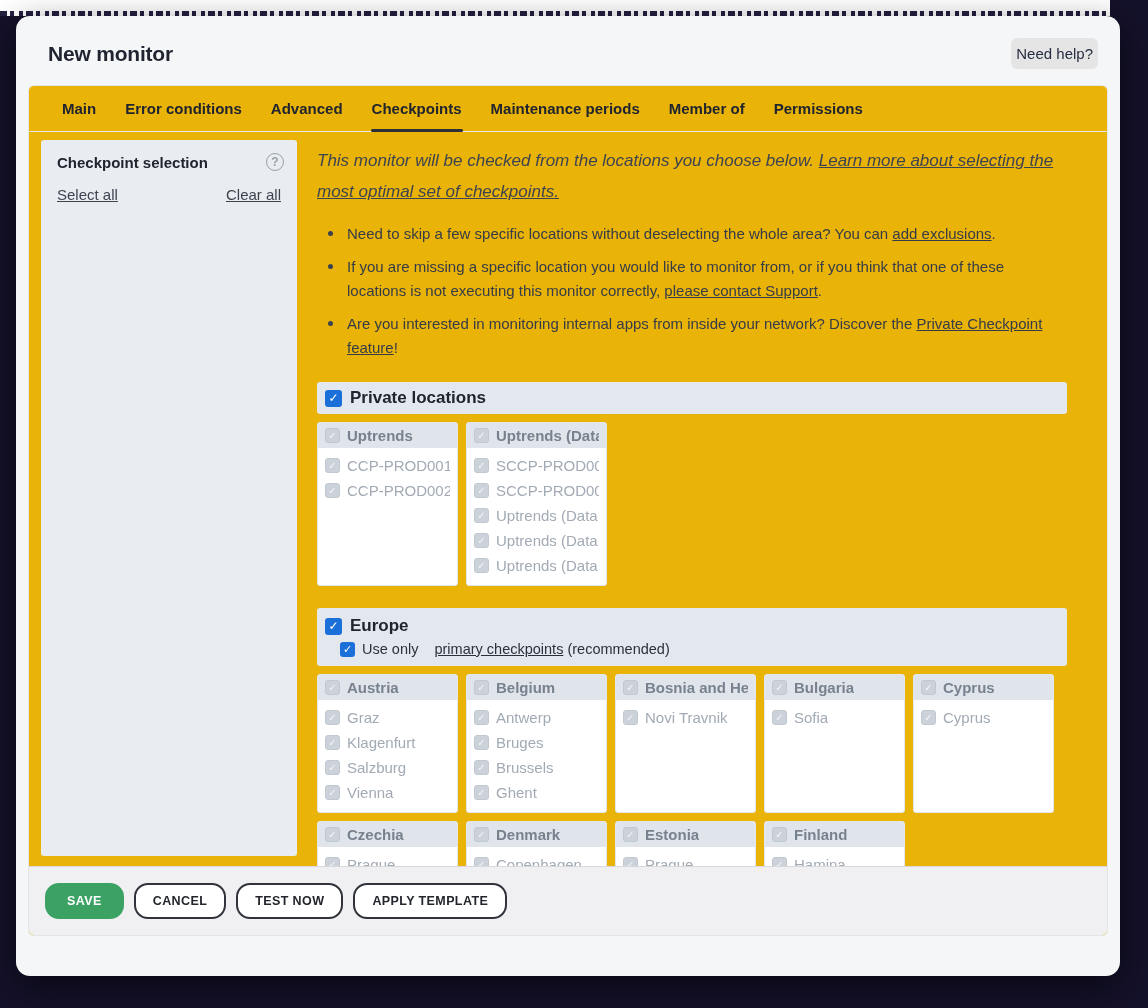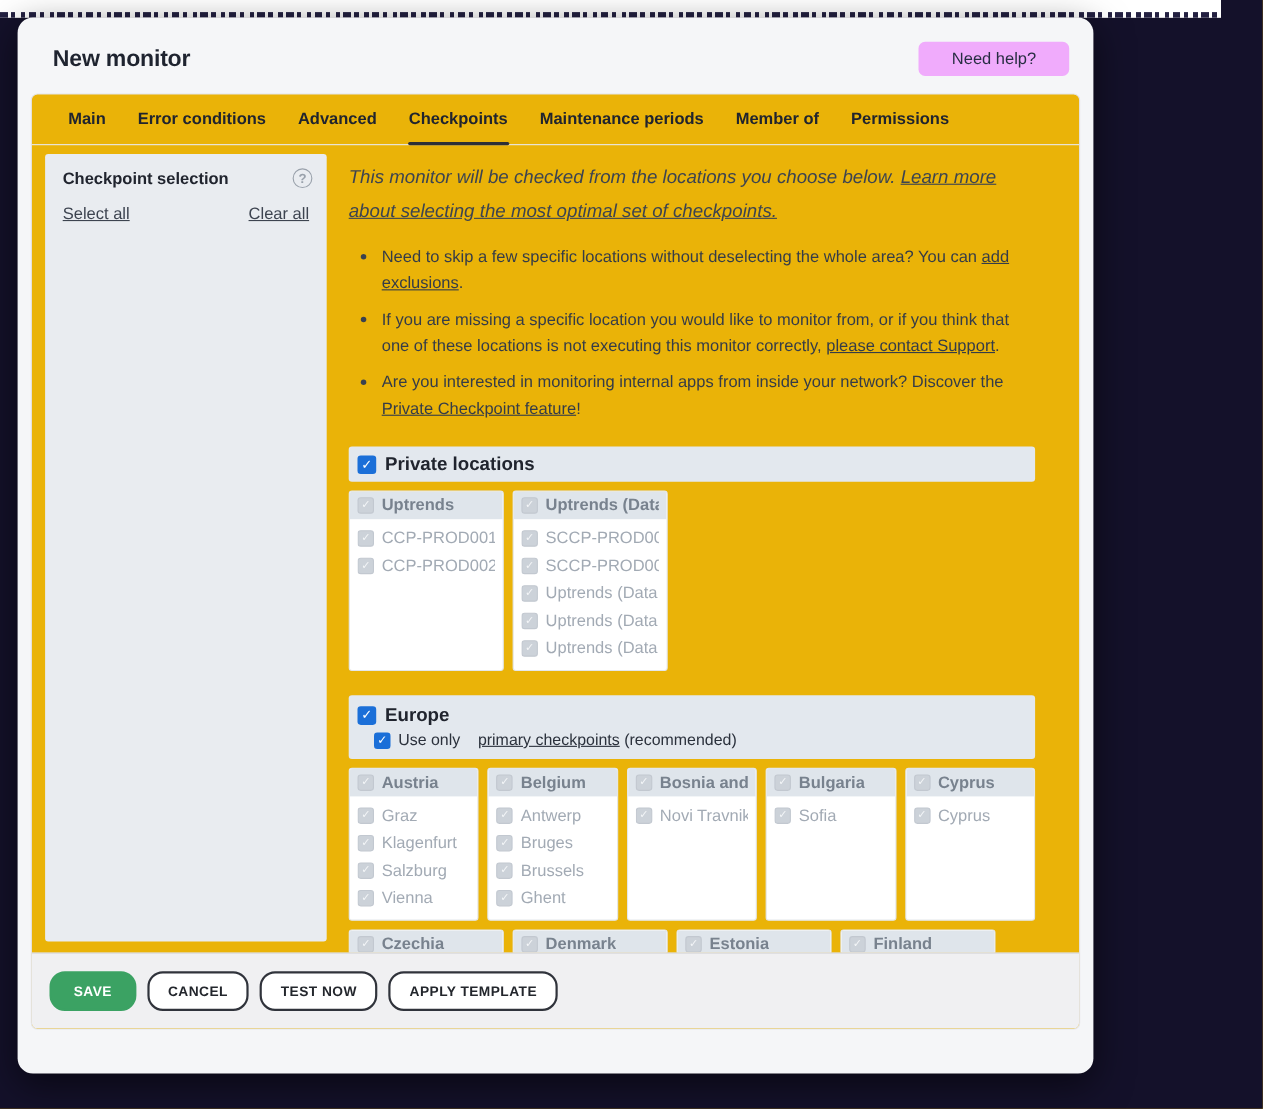--- a/index.html
+++ b/index.html
@@ -10,27 +10,27 @@
     font-family:"Liberation Sans", sans-serif;
   }
   
   .backdrop-strip { position:absolute; top:0; left:0; width:1110px; height:16px; background:#ffffff; }
   .backdrop-strip::after {
     content:""; position:absolute; left:0; right:0; bottom:0; height:5px;
     background:repeating-linear-gradient(90deg,#232041 0 7px,#ffffff 7px 10px,#232041 10px 14px,#ffffff 14px 19px,#232041 19px 23px,#ffffff 23px 26px);
   }
 
   .modal {
-    position:absolute; left:16px; top:16px; width:978px; height:960px;
+    position:absolute; left:16px; top:16px; width:1104px; height:960px;
     background:#f5f6f8; border-radius:14px; overflow:hidden;
     box-shadow:0 10px 34px rgba(0,0,0,.55);
   }
   .modal-header { display:flex; align-items:center; justify-content:space-between; height:69px; padding:6px 22px 0 32px; }
   .page-title { font-size:21px; font-weight:700; color:#1f2430; letter-spacing:-0.2px; }
-  .help-btn { background:#f0abfc; color:#272d42; border:none; border-radius:6px; font-size:15px; padding:7px 30px; font-family:inherit; cursor:pointer;margin-left:44px; }
+  .help-btn { background:#e5e5e5; color:#272d42; border:none; border-radius:6px; font-size:15px; padding:7px 5px; font-family:inherit; cursor:pointer;margin-left:44px; }
 
   .card {
     margin:0 12px; background:#eab308; border:1px solid #e4e5e9; border-radius:6px;
     height:851px; display:flex; flex-direction:column; overflow:hidden;
   }
   .tabbar { flex:0 0 46px; display:flex; gap:27px; padding:0 32px; border-bottom:1px solid #e8e8eb; }
   .tab { position:relative; display:flex; align-items:center; height:100%; font-size:15px; font-weight:600; color:#20242e; cursor:pointer; white-space:nowrap; padding:0 1px; }
   .tab.active::after { content:""; position:absolute; left:0; right:0; bottom:-1px; height:3px; background:#2d2f36; border-radius:2px; }
 
   .content { flex:1 1 auto; display:flex; overflow:hidden; }

